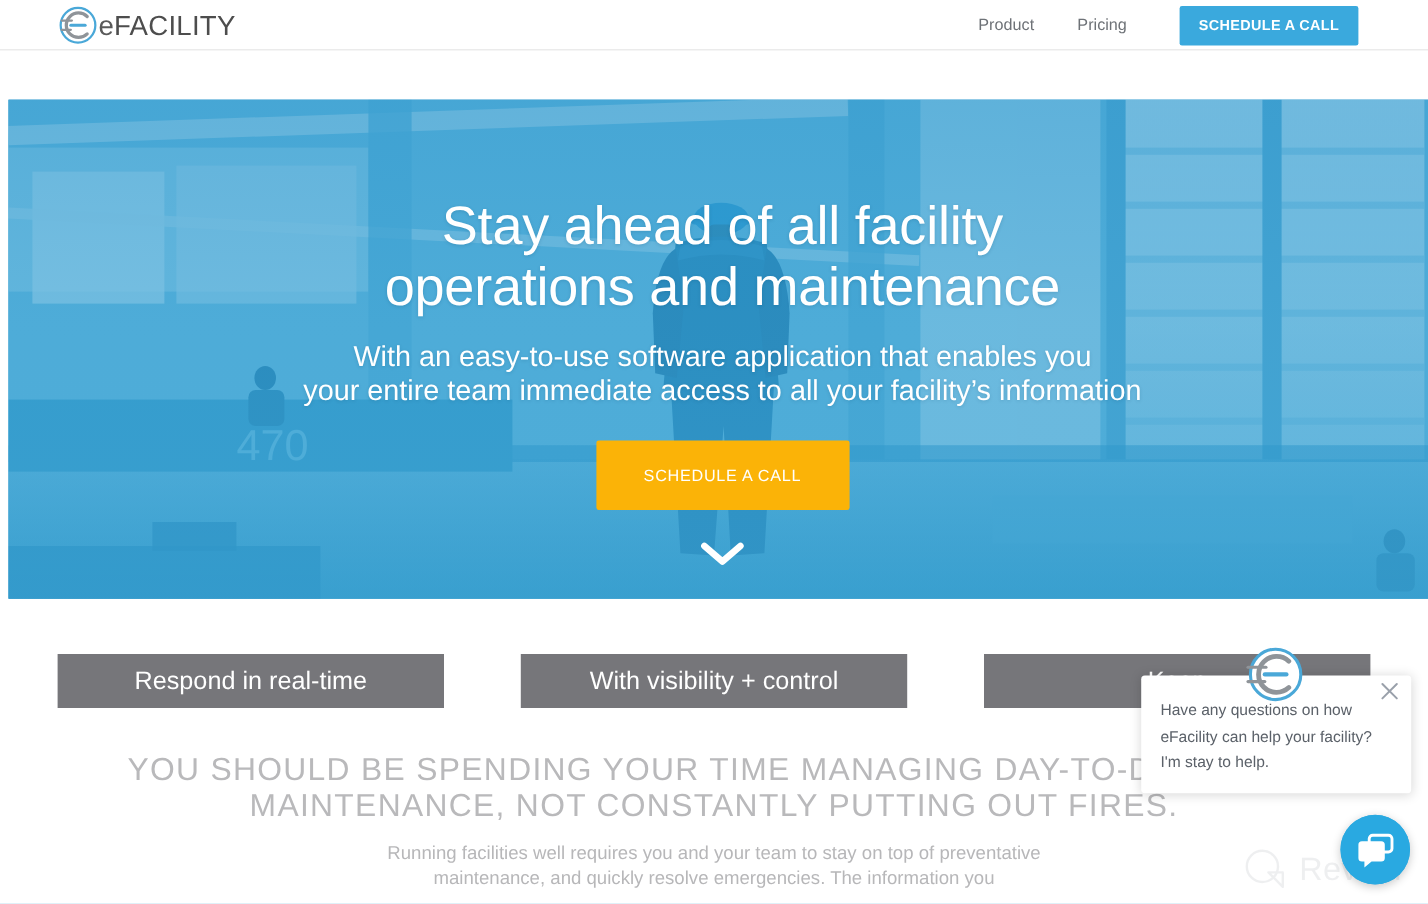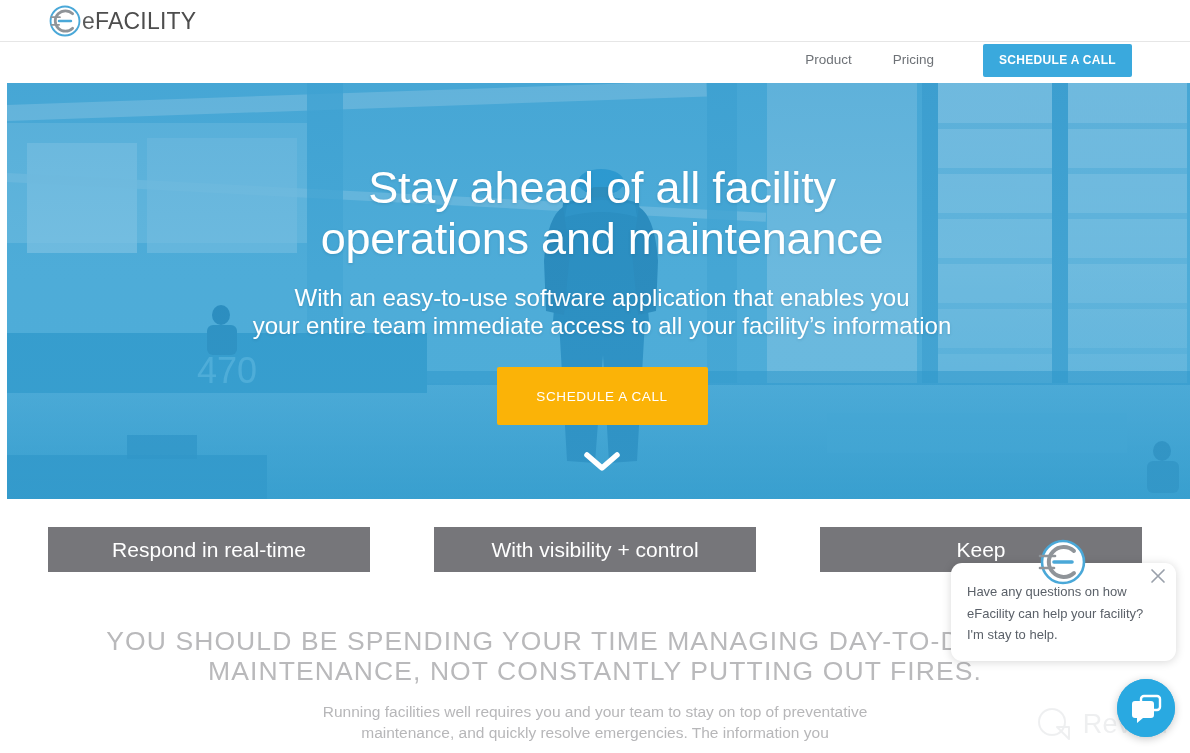--- a/index.html
+++ b/index.html
@@ -28,21 +28,21 @@
   .brand-mark { width: 34px; height: 34px; display: block; flex: 0 0 34px; }
   .brand-text {
     font-size: 23px; letter-spacing: .2px; line-height: 1;
     color: #4d4d4d; white-space: nowrap;
     font-family: "Liberation Sans", sans-serif;
   }
   .brand-text .lc { color: #5a5a5a; }
 
   .nav {
     position: absolute; right: 58px; top: 0; height: 42px;
-    display: flex; align-items: center; gap: 9px; margin-top: 39px;
+    display: flex; align-items: center; gap: 4px;
   }
   .nav-link {
     font-size: 13.5px; color: #6e7277; text-decoration: none;
     padding: 0 16px; line-height: 42px; white-space: nowrap;
   }
   .nav-cta {
     margin-left: 24px;
     background: #3aa9dd;
     color: #ffffff;
     font-size: 12px; font-weight: bold; letter-spacing: .3px;
@@ -96,21 +96,21 @@
     font-family: "Liberation Sans", sans-serif;
   }
   .hero-chevron {
     margin-top: 24px; width: 42px; height: 26px;
     cursor: pointer;
   }
   .hero-chevron svg { display: block; width: 100%; height: 100%; }
 
   
   .feature-row {
-    position: absolute; top: 527px; left: 0;
+    position: absolute; top: 545px; left: 0;
     width: 1190px; height: 45px;
     display: flex; justify-content: space-between;
     padding: 0 48px;
     z-index: 10;
   }
   .feature-bar {
     width: 322px; height: 45px;
     background: #76767a;
     color: #ffffff;
     display: flex; align-items: center; justify-content: center;
@@ -147,21 +147,21 @@
   .watermark svg { display: block; }
   .watermark-text {
     font-size: 27px; color: #c9ccd1; letter-spacing: .2px; line-height: 1;
   }
 
   
   .chat-popup {
     position: absolute; left: 951px; top: 563px;
     width: 225px; height: 98px;
     background: #ffffff;
-    border-radius: 11px;
+    border-radius: 3px;
     box-shadow: 0 1px 10px rgba(0,0,0,.16);
     z-index: 60;
   }
   .chat-avatar {
     position: absolute; left: 87px; top: -26px;
     width: 50px; height: 50px;
     z-index: 62;
   }
   .chat-avatar svg { display: block; width: 100%; height: 100%; }
   .chat-close {

